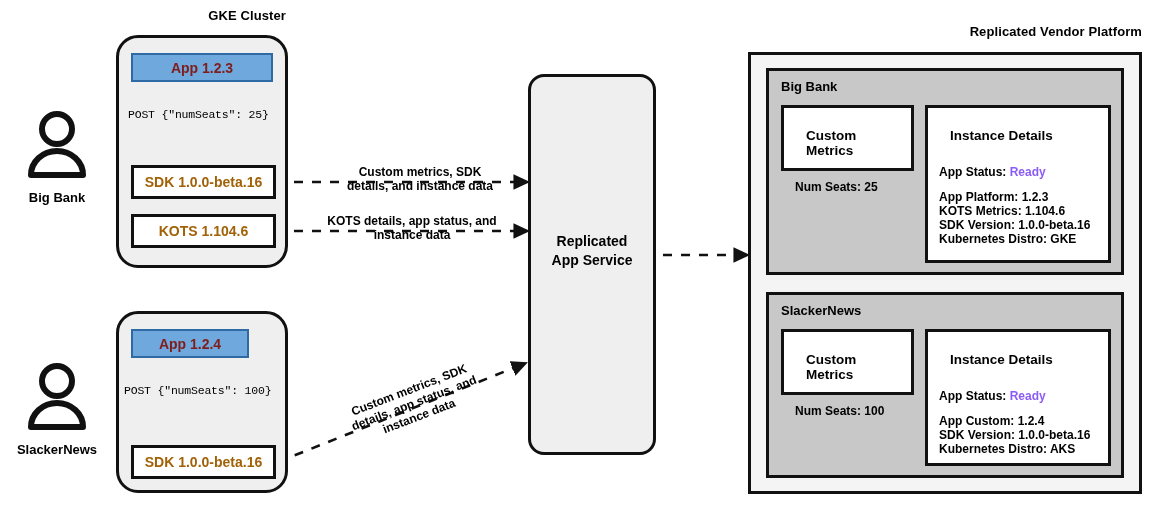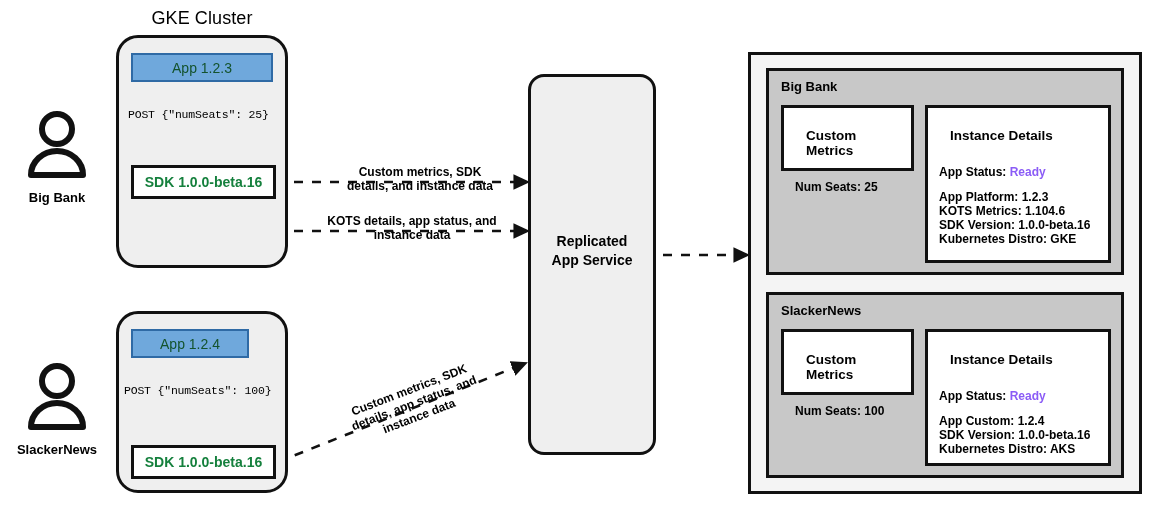--- a/index.html
+++ b/index.html
@@ -1,30 +1,30 @@
 <!DOCTYPE html>
 <html><head>
 <meta charset="utf-8">
 <style>
   html,body{margin:0;padding:0;background:#ffffff;}
   body{width:1166px;height:516px;position:relative;overflow:hidden;
        font-family:"Liberation Sans","DejaVu Sans",sans-serif;color:#000;}
   .stage{position:absolute;left:0;top:0;width:1166px;height:516px;}
 
   
-  .ttl{position:absolute;font-size:18px;font-weight:normal;letter-spacing:.1px;
-       text-align:center;white-space:nowrap;}
+  .ttl{position:absolute;font-size:13px;font-weight:bold;letter-spacing:.1px;
+       text-align:right;white-space:nowrap;}
   .cluster{position:absolute;background:#efefef;border:3px solid #111;
            border-radius:22px;box-sizing:border-box;}
   .appbox{position:absolute;background:#6fa8dc;border:2px solid #2f6aa5;
           box-sizing:border-box;display:flex;align-items:center;justify-content:center;
-          font-size:14px;font-weight:normal;color:#14532d;}
+          font-size:14px;font-weight:bold;color:#7f1d1d;}
   .wbox{position:absolute;background:#ffffff;border:3px solid #111;box-sizing:border-box;
         display:flex;align-items:center;justify-content:center;
-        font-size:14px;font-weight:bold;color:#15803d;}
+        font-size:14px;font-weight:bold;color:#a16207;}
   .mono{position:absolute;font-family:"Liberation Mono","DejaVu Sans Mono",monospace;
         font-size:11.5px;white-space:nowrap;color:#000;letter-spacing:-.2px;}
   .edgelabel{position:absolute;font-size:12px;font-weight:bold;line-height:14px;
              text-align:center;color:#000;}
   .persona-label{position:absolute;font-size:13px;font-weight:bold;text-align:center;
                  white-space:nowrap;}
   svg.lay{position:absolute;left:0;top:0;width:1166px;height:516px;overflow:visible;
           pointer-events:none;}
 
   
@@ -80,20 +80,21 @@
   <div class="ttl" style="left:118px;top:8px;width:168px;">GKE Cluster</div>
 
   <div class="cluster" style="left:116px;top:35px;width:172px;height:233px;"></div>
 
   <div class="appbox" style="left:131px;top:53px;width:142px;height:29px;">App 1.2.3</div>
 
   <div class="mono" style="left:128px;top:108px;">POST {"numSeats": 25}</div>
 
   <div class="wbox" style="left:131px;top:165px;width:145px;height:34px;">SDK 1.0.0-beta.16</div>
 
+  <div class="wbox" style="left:131px;top:214px;width:145px;height:34px;">KOTS 1.104.6</div>
 
 
   <div class="cluster" style="left:116px;top:311px;width:172px;height:182px;"></div>
 
   <div class="appbox" style="left:131px;top:329px;width:118px;height:29px;">App 1.2.4</div>
 
   <div class="mono" style="left:124px;top:384px;">POST {"numSeats": 100}</div>
 
   <div class="wbox" style="left:131px;top:445px;width:145px;height:34px;">SDK 1.0.0-beta.16</div>
 
@@ -109,20 +110,21 @@
 instance data</div>
 
   <div class="cluster" style="left:528px;top:74px;width:128px;height:381px;border-radius:16px;">
     <div style="position:absolute;left:0;top:155px;width:100%;text-align:center;
                 font-size:14px;font-weight:bold;line-height:19px;">
       <div>Replicated</div>
       <div>App Service</div>
     </div>
   </div>
 
+  <div class="ttl" style="left:748px;top:24px;width:394px;">Replicated Vendor Platform</div>
 
   <div class="platform" style="left:748px;top:52px;width:394px;height:442px;"></div>
 
   <div class="tenant" style="left:766px;top:68px;width:358px;height:207px;"></div>
   <div class="tenant-name" style="left:781px;top:79px;">Big Bank</div>
 
   <div class="panel pad" style="left:781px;top:105px;width:133px;height:66px;">
     <h4>Custom Metrics</h4>
     <div class="gap"></div>
     <div class="row">Num Seats: 25</div>

